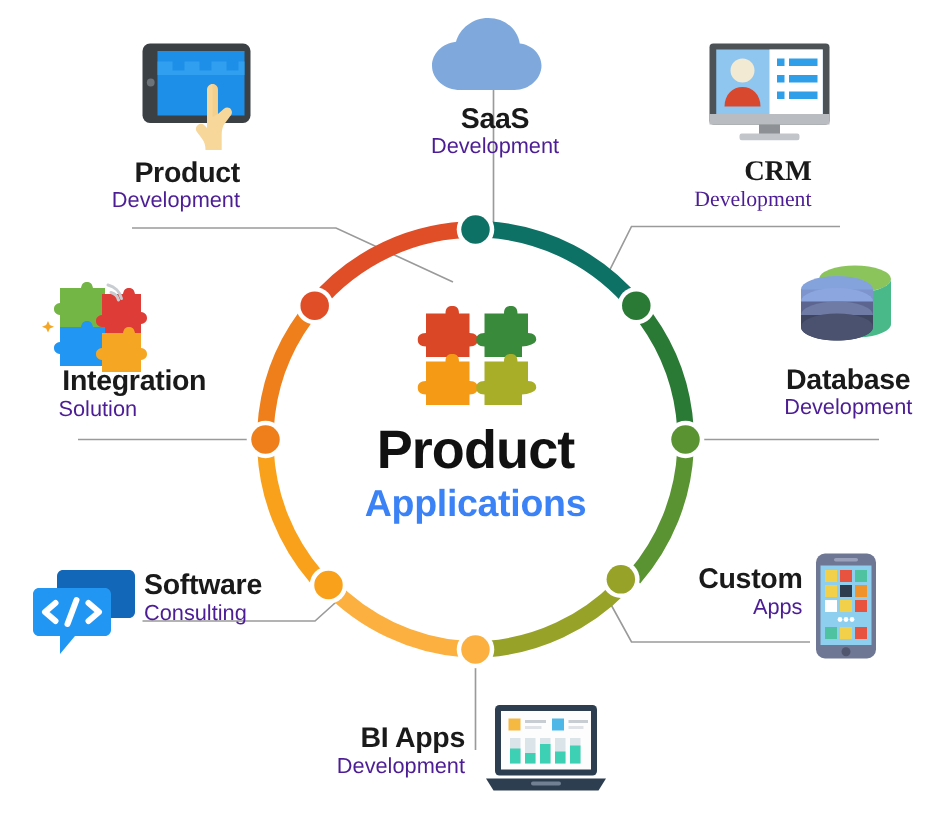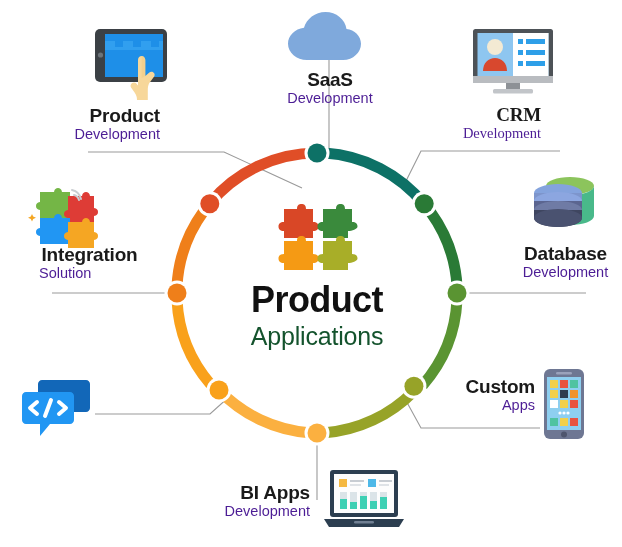--- a/index.html
+++ b/index.html
@@ -10,21 +10,21 @@
 
   .lbl{position:absolute;white-space:nowrap;}
   .lbl .t1{font-weight:700;font-size:19px;color:#1a1a1a;line-height:21px;letter-spacing:-.2px;}
   .lbl .t2{font-weight:400;font-size:14.5px;color:#4c1d95;line-height:17px;}
   .lbl.right-al{text-align:right;}
   .lbl.left-al{text-align:left;}
   .lbl.ctr{text-align:center;}
 
   .center-title{position:absolute;left:161px;top:280px;width:312px;text-align:center;}
   .center-title .c1{font-size:36px;font-weight:700;color:#111;line-height:40px;letter-spacing:-.6px;}
-  .center-title .c2{font-size:25px;font-weight:400;color:#14532d;line-height:32px;letter-spacing:-.2px;}
+  .center-title .c2{font-size:25px;font-weight:700;color:#3b82f6;line-height:32px;letter-spacing:-.2px;}
 
   .icon{position:absolute;}
 </style>
 </head>
 <body>
 
 <div id="stage">
 
   <svg class="layer" viewBox="0 0 622 547">
 
@@ -203,20 +203,24 @@
 
   <svg class="icon" style="left:18px;top:378px;width:76px;height:62px;" viewBox="0 0 76 62">
     <path d="M24 2h44c2.2 0 4 1.8 4 4v24c0 2.2-1.8 4-4 4H24c-2.2 0-4-1.8-4-4V6c0-2.2 1.8-4 4-4z" fill="#1267b8"></path>
     <path d="M8 14h44c2.2 0 4 1.8 4 4v24c0 2.2-1.8 4-4 4H32l-10 12V46H8c-2.2 0-4-1.8-4-4V18c0-2.2 1.8-4 4-4z" fill="#2196f3"></path>
     <g stroke="#ffffff" stroke-width="4" stroke-linecap="round" stroke-linejoin="round" fill="none">
       <path d="M19 24l-7 6 7 6"></path>
         <path d="M41 24l7 6-7 6"></path>
         <path d="M33 22l-6 16"></path>
     </g>
   </svg>
+  <div class="lbl left-al" style="left:96px;top:380px;width:150px;">
+    <div class="t1">Software</div>
+    <div class="t2">Consulting</div>
+  </div>
 
   <svg class="icon" style="left:28px;top:188px;width:72px;height:62px;" viewBox="0 0 72 62">
     <path d="M12 4h14c.5-3 2-4 4-4s3.5 1 4 4h8v10c3 .5 4 2 4 4s-1 3.5-4 4v8H12v-8c-3-.5-4-2-4-4s1-3.5 4-4z" fill="#74b646"></path>
     <path d="M40 8h14c.5-3 2-4 4-4s3.5 1 4 4h4v12c3 .5 4 2 4 4s-1 3.5-4 4v10H40V30c-3-.5-4-2-4-4s1-3.5 4-4z" fill="#de3c36"></path>
     <path d="M12 30h14c.5-3 2-4 4-4s3.5 1 4 4h8v10c3 .5 4 2 4 4s-1 3.5-4 4v8H12v-8c-3-.5-4-2-4-4s1-3.5 4-4z" fill="#2196f3"></path>
     <path d="M40 34h14c.5-3 2-4 4-4s3.5 1 4 4h4v10c3 .5 4 2 4 4s-1 3.5-4 4v8H40v-8c-3-.5-4-2-4-4s1-3.5 4-4z" fill="#f5a623"></path>
     <g stroke="#c9cdd1" stroke-width="2" fill="none" stroke-linecap="round">
       <path d="M46 7a7 7 0 0 1 5 5"></path>
         <path d="M44 2a12 12 0 0 1 9 9"></path>
     </g>

